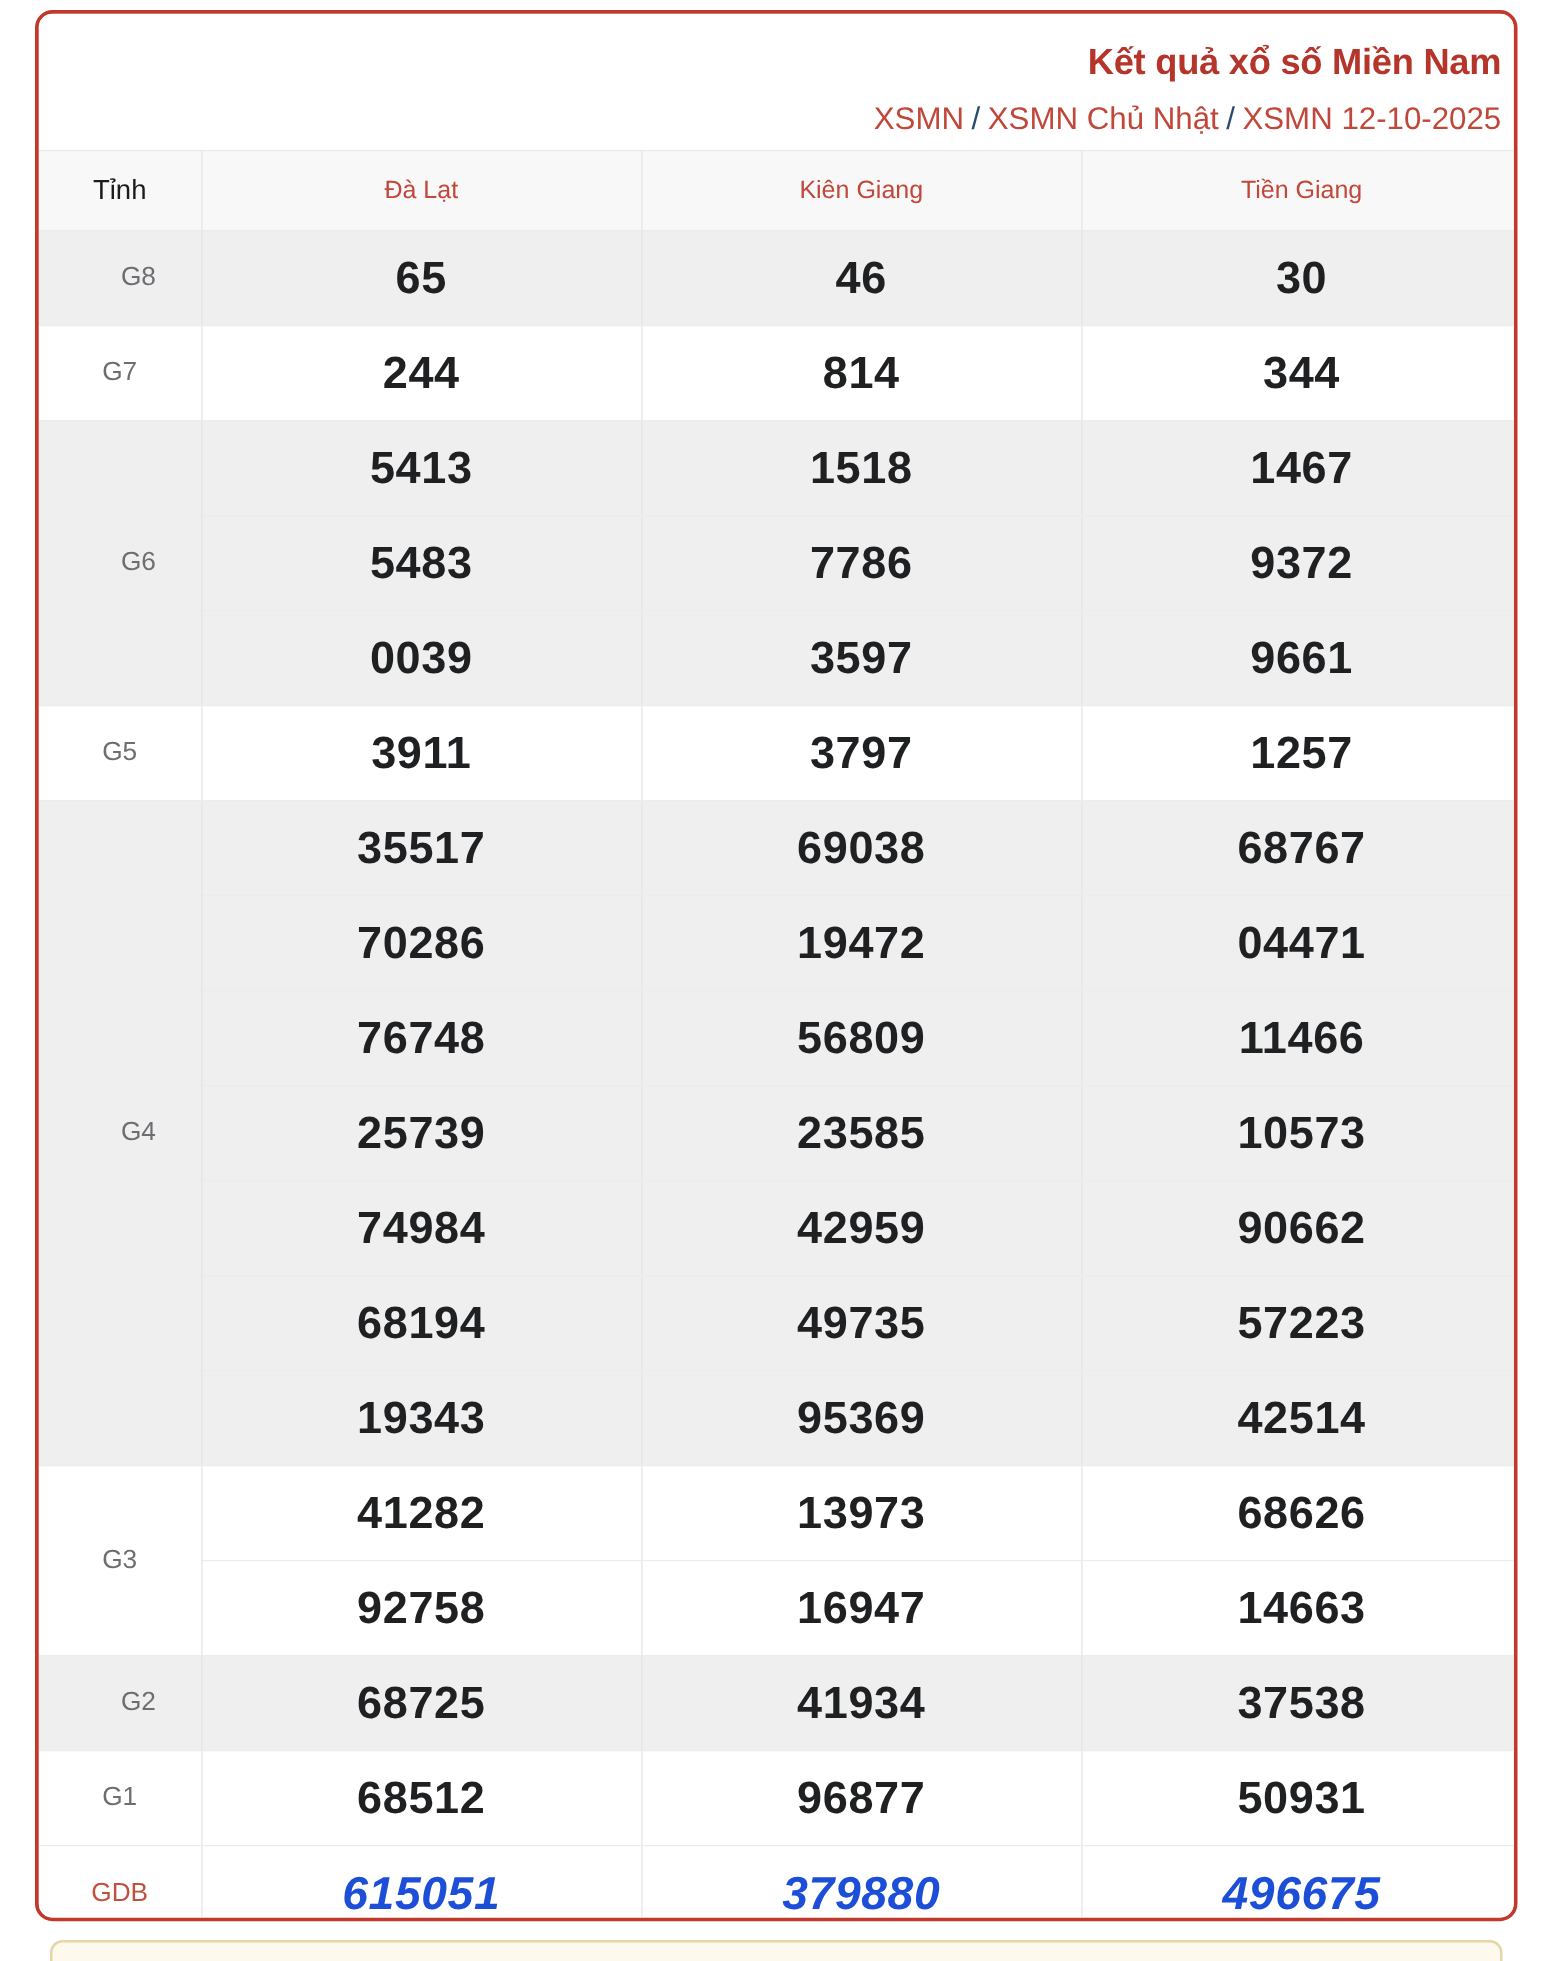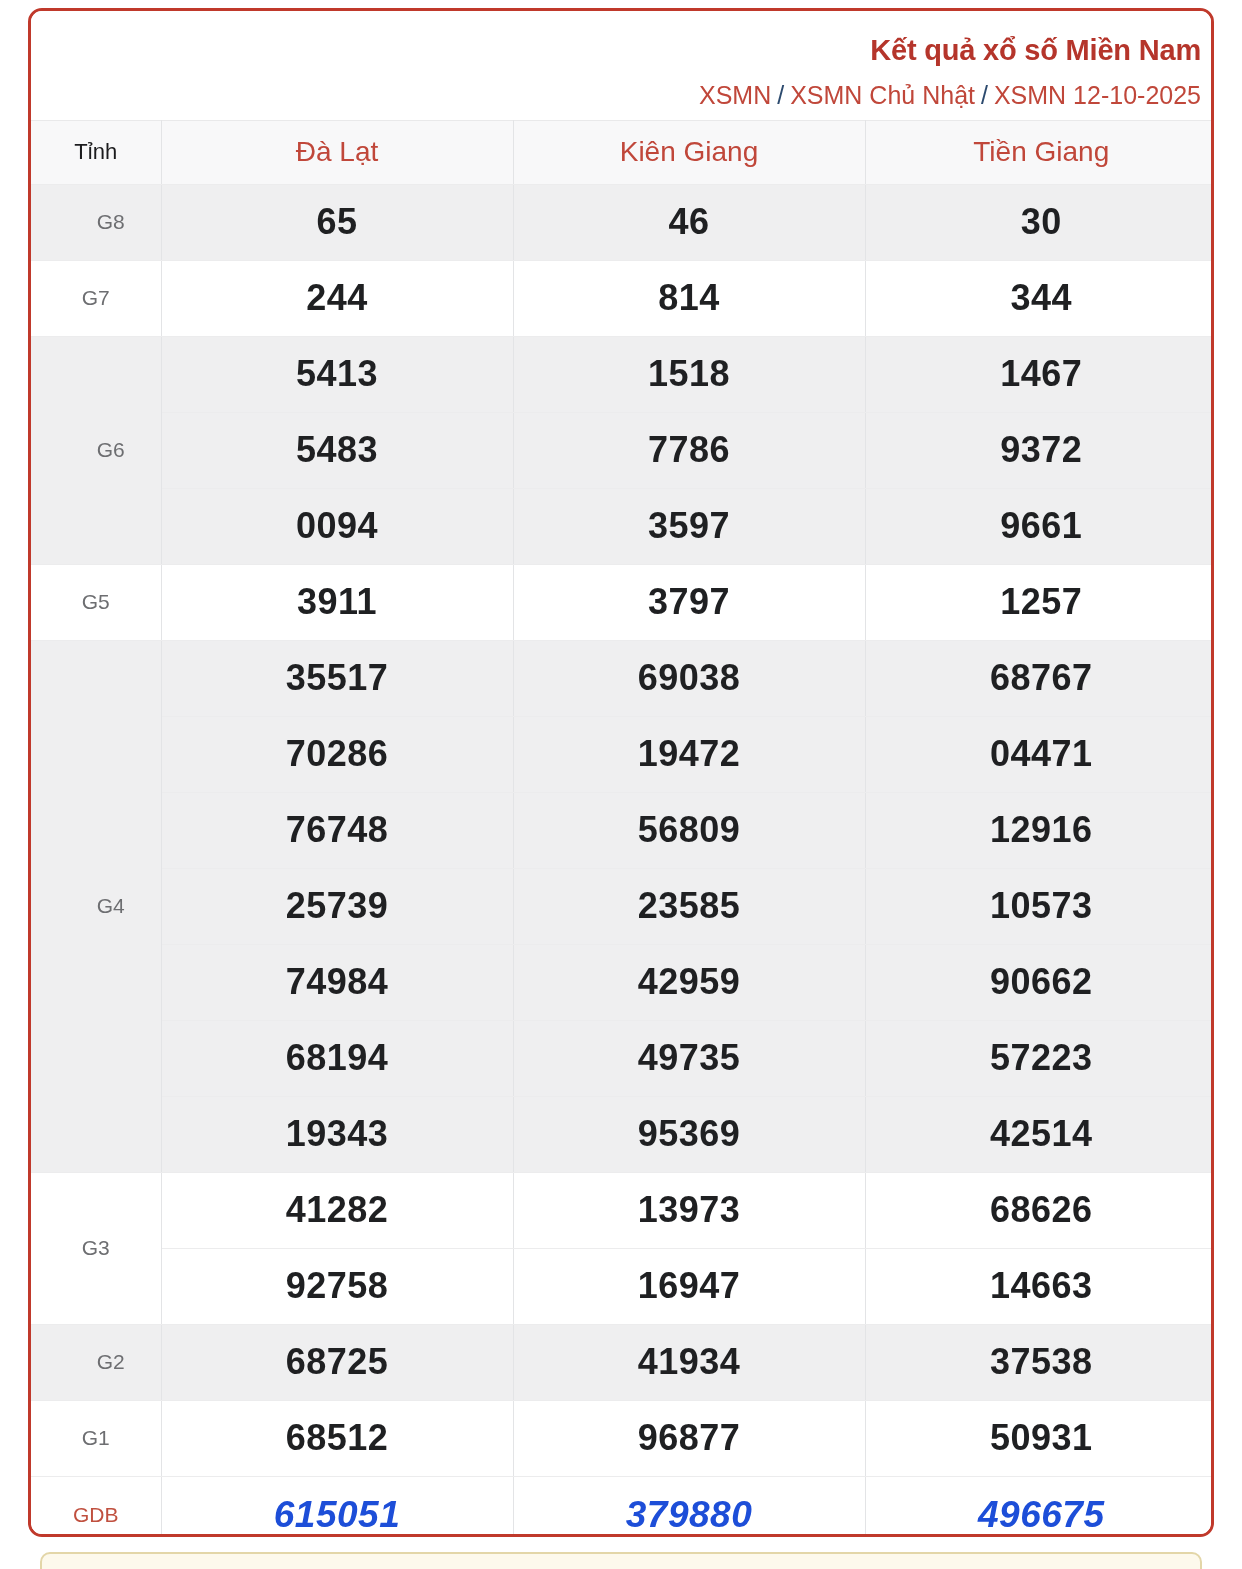--- a/index.html
+++ b/index.html
@@ -78,21 +78,21 @@
     background: #f8f8f9;
     height: 64px;
     font-weight: normal;
     border-top: 1px solid #e9e9ea;
   }
   th.h-tinh {
     font-size: 22px;
     color: #1c1c1e;
   }
   th.h-prov {
-    font-size: 28px;
+    font-size: 20px;
     color: #c0473a;
   }
 
   td.lbl {
     font-size: 21px;
     color: #6d6e71;
     border-right: 1px solid #e3e4e6;
   }
   td.num {
     font-size: 36px;
@@ -177,21 +177,21 @@
             <td class="num">5413</td>
             <td class="num">1518</td>
             <td class="num">1467</td>
           </tr>
           <tr class="shade">
             <td class="num">5483</td>
             <td class="num">7786</td>
             <td class="num">9372</td>
           </tr>
           <tr class="shade">
-            <td class="num">0094</td>
+            <td class="num">0039</td>
             <td class="num">3597</td>
             <td class="num">9661</td>
           </tr>
           <tr class="plain">
             <td class="lbl grp-plain" rowspan="1">G5</td>
             <td class="num">3911</td>
             <td class="num">3797</td>
             <td class="num">1257</td>
           </tr>
           <tr class="shade">
@@ -201,21 +201,21 @@
             <td class="num">68767</td>
           </tr>
           <tr class="shade">
             <td class="num">70286</td>
             <td class="num">19472</td>
             <td class="num">04471</td>
           </tr>
           <tr class="shade">
             <td class="num">76748</td>
             <td class="num">56809</td>
-            <td class="num">12916</td>
+            <td class="num">11466</td>
           </tr>
           <tr class="shade">
             <td class="num">25739</td>
             <td class="num">23585</td>
             <td class="num">10573</td>
           </tr>
           <tr class="shade">
             <td class="num">74984</td>
             <td class="num">42959</td>
             <td class="num">90662</td>

